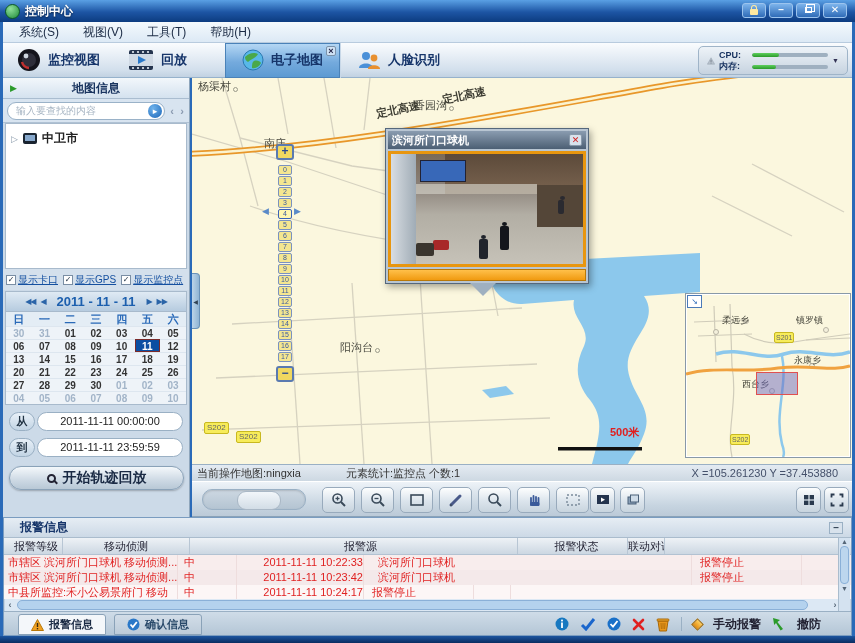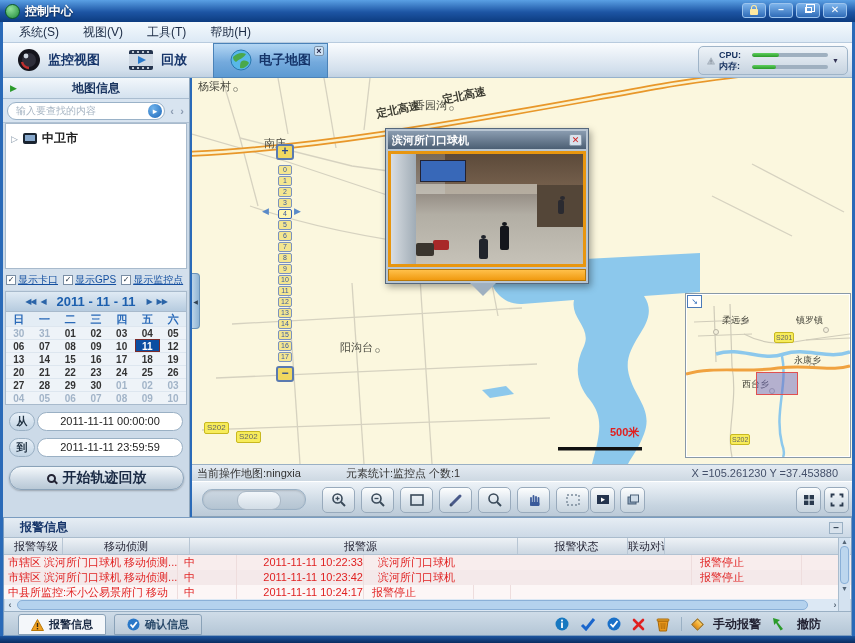--- a/index.html
+++ b/index.html
@@ -261,28 +261,37 @@
           <circle cx="15" cy="3" r="1.1" fill="#e8eef4"></circle>
           <circle cx="20" cy="3" r="1.1" fill="#e8eef4"></circle>
         <circle cx="5" cy="19" r="1.1" fill="#e8eef4"></circle>
           <circle cx="10" cy="19" r="1.1" fill="#e8eef4"></circle>
           <circle cx="15" cy="19" r="1.1" fill="#e8eef4"></circle>
           <circle cx="20" cy="19" r="1.1" fill="#e8eef4"></circle>
         <path d="M10,7 L18,11 L10,15 Z" fill="#2a78c8"></path>
       </svg>
       <span>回放</span>
     </div>
-    <div class="vtab active" style="margin-left:12px">
+    <div class="vtab active" style="margin-left:24px">
       <svg class="icon-svg" width="22" height="22" viewBox="0 0 22 22">
         <circle cx="11" cy="11" r="10" fill="#58b8e8" stroke="#2a78b0"></circle>
         <path d="M3,8 C7,4 12,3 16,5 C14,9 9,10 6,13 C4,12 3,10 3,8 Z" fill="#4aa84a"></path>
         <path d="M12,12 C15,11 18,12 19,14 C17,18 13,20 10,19 C10,16 10,13 12,12 Z" fill="#4aa84a"></path>
       </svg>
       <span>电子地图</span>
       <span class="tabclose">×</span>
+    </div>
+    <div class="vtab">
+      <svg class="icon-svg" width="24" height="20" viewBox="0 0 24 20">
+        <circle cx="9" cy="6" r="4" fill="#4a90d8"></circle>
+          <path d="M2,18 C2,12 16,12 16,18 Z" fill="#4a90d8"></path>
+        <circle cx="17" cy="8" r="3.4" fill="#e89030"></circle>
+          <path d="M11,19 C11,14 23,14 23,19 Z" fill="#e89030"></path>
+      </svg>
+      <span>人脸识别</span>
     </div>
     <div class="cpu">
       <svg class="icon-svg" width="20" height="18" viewBox="0 0 20 18">
         <path d="M10,1 L19,17 L1,17 Z" fill="#b8c2cc" stroke="#8a96a4"></path>
         <rect x="9.1" y="6" width="1.8" height="6" fill="#66707c"></rect>
           <rect x="9.1" y="13.5" width="1.8" height="1.8" fill="#66707c"></rect>
       </svg>
       <span class="meters">
         <span class="meter-row">
           <span class="mlabel">CPU:</span>

